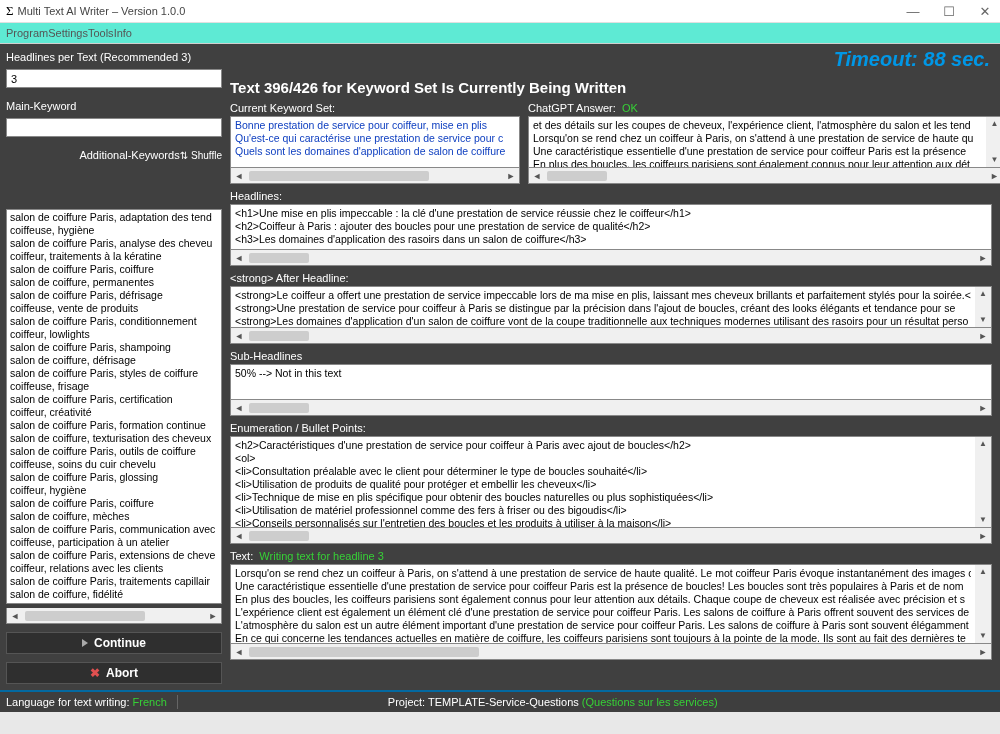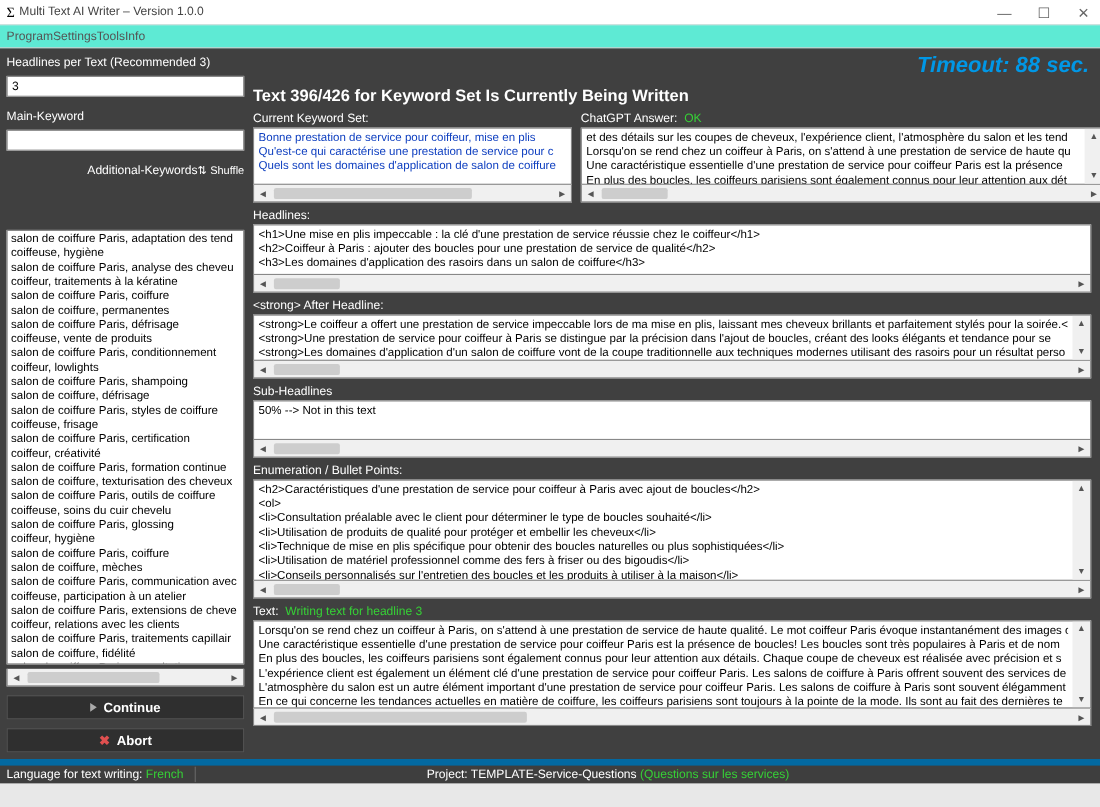--- a/index.html
+++ b/index.html
@@ -26,21 +26,21 @@
 .btn { width:100%; height:22px; background:#2f2f2f; border:1px solid #555; color:#fff; display:flex; align-items:center; justify-content:center; gap:6px; font-size:12px; font-weight:bold; cursor:pointer; margin-top:4px; }
 .btn.abort .x { color:#e05050; font-weight:bold; }
 .timeout { position:absolute; right:10px; top:4px; color:#0097e6; font-size:20px; font-weight:bold; font-style:italic; }
 .texthead { color:#fff; font-size:15px; font-weight:bold; margin-top:28px; margin-bottom:6px; }
 .row2 { display:flex; gap:8px; }
 .box { background:#fff; border:1px solid #888; font-size:10.5px; line-height:13px; overflow:hidden; position:relative; }
 .box .content { padding:2px 4px; }
 .box.blue .content { color:#1040c0; }
 .sec-label { color:#fff; font-size:11px; margin:6px 0 2px 0; }
 .ok { color:#36d036;margin-top:33px; }
-.footer { height:22px; background:#3e3e3e; border-top:6px solid #0369a1; display:flex; align-items:center; padding:0 6px; color:#fff; font-size:11px; }
+.footer { height:22px; background:#3e3e3e; border-top:2px solid #0369a1; display:flex; align-items:center; padding:0 6px; color:#fff; font-size:11px; }
 .green { color:#36d036; }
 .sep { width:1px; height:14px; background:#666; margin:0 10px; }
 .scroll-v { position:absolute; right:0; top:0; bottom:0; width:16px; background:#f0f0f0; display:flex; flex-direction:column; align-items:center; }
 .scroll-v .a { height:14px; font-size:8px; color:#555; cursor:pointer; line-height:14px; }
 .scroll-v .tr { flex:1; }
 .ellip { white-space:nowrap; overflow:hidden; }
 .play { display:inline-block; width:0; height:0; border-left:6px solid #aaa; border-top:4px solid transparent; border-bottom:4px solid transparent; }
 </style>
 </head>
 <body>

